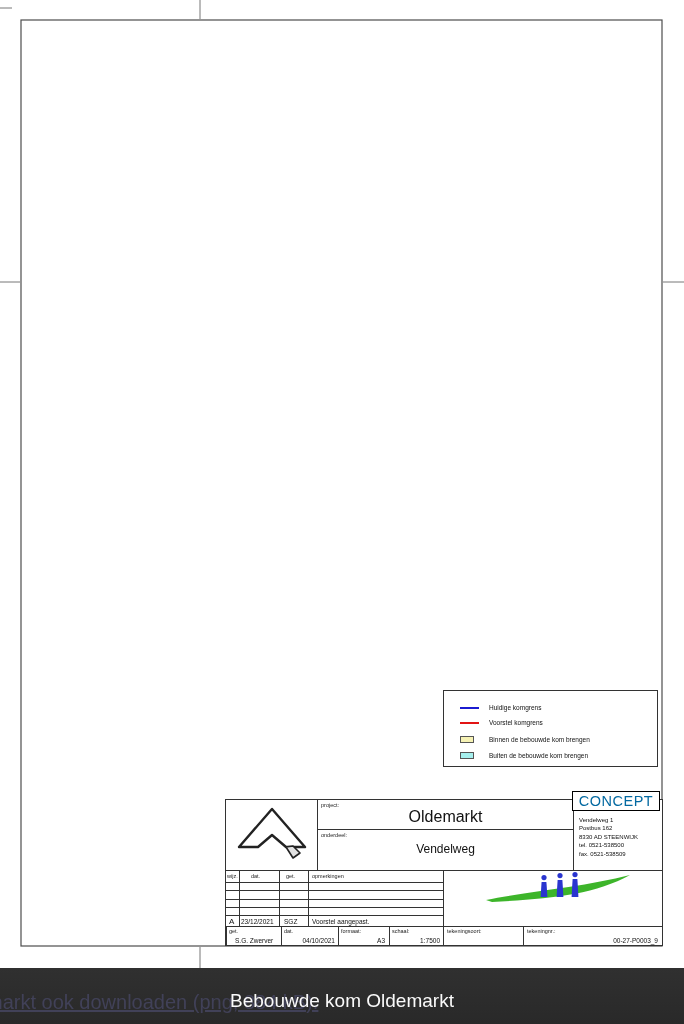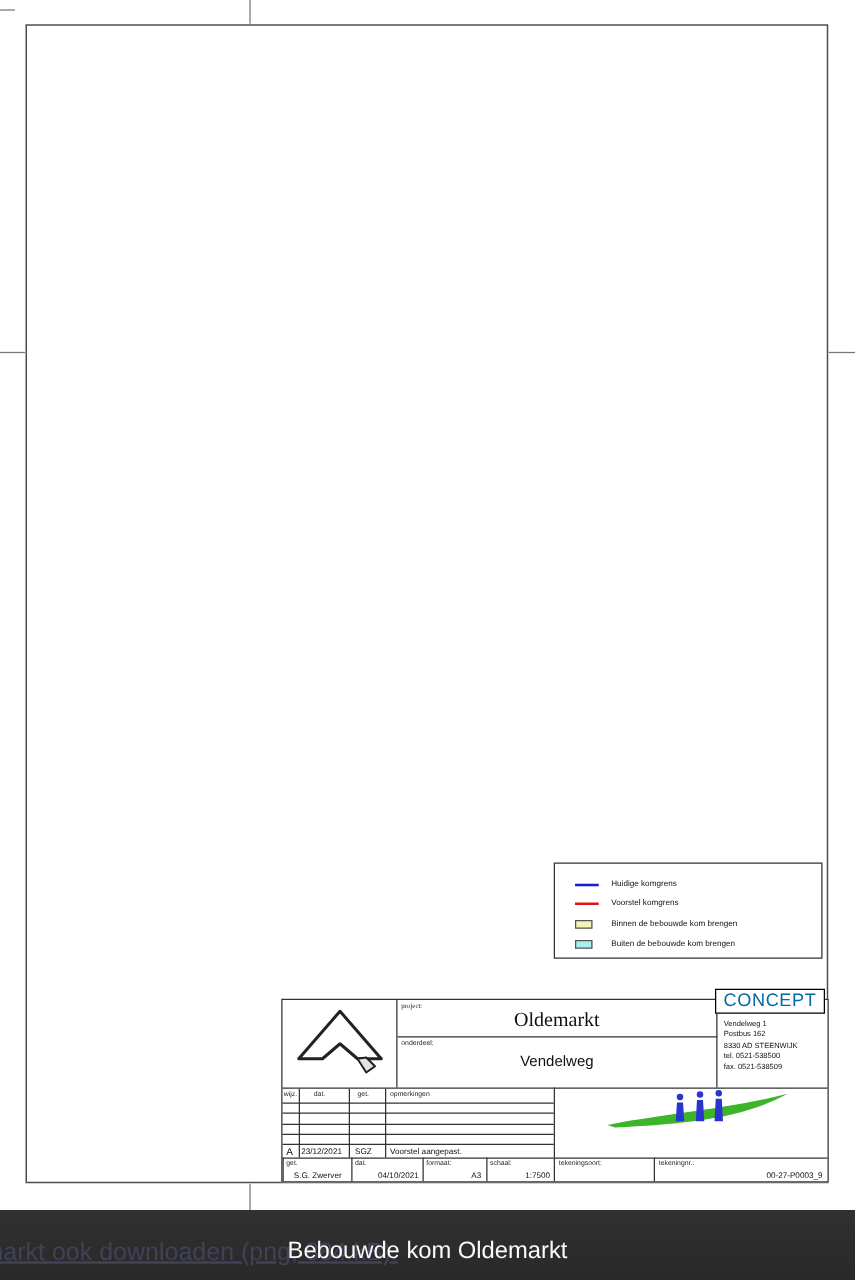--- a/index.html
+++ b/index.html
@@ -17,21 +17,21 @@
   .concept{position:absolute;left:572px;top:779px;width:86px;height:18px;background:#fff;
            border:1.6px solid #000;z-index:6;display:flex;align-items:center;justify-content:center;
            font-size:14.5px;letter-spacing:.5px;color:#0369a1;margin-top:12px;}
   
   .tblock{position:absolute;left:225px;top:799px;width:436px;height:145px;background:#fff;
           border:1px solid #333;z-index:5;box-sizing:content-box;}
   .tb{position:absolute;box-sizing:border-box;}
   .lab{position:absolute;font-size:5.5px;color:#222;white-space:nowrap;}
   .val{position:absolute;font-size:6.5px;color:#111;white-space:nowrap;}
   .cell-arrow{left:0;top:0;width:92px;height:70px;border-right:1px solid #333;}
-  .cell-project{left:92px;top:0;width:256px;height:30px;border-bottom:1px solid #333;border-right:1px solid #333;font-family:Liberation Serif, serif;}
+  .cell-project{left:92px;top:0;width:256px;height:30px;border-bottom:1px solid #333;border-right:1px solid #333;}
   .cell-onderdeel{left:92px;top:30px;width:256px;height:40px;border-right:1px solid #333;}
   .big-title{position:absolute;left:0;right:0;top:8px;text-align:center;font-size:16px;color:#111;}
   .mid-title{position:absolute;left:0;right:0;top:12px;text-align:center;font-size:12px;color:#111;}
   .cell-adres{left:348px;top:0;width:88px;height:70px;padding:2px 0 0 5px;}
   .adr{font-size:6px;color:#111;line-height:8.5px;white-space:nowrap;}
   .revtable{left:0;top:70px;width:217px;height:56px;border-top:1px solid #333;}
   .vline{position:absolute;top:0;bottom:0;width:0;border-left:1px solid #333;}
   .hline{position:absolute;left:0;right:0;height:0;border-top:1px solid #333;}
   .cell-logo{left:217px;top:70px;width:219px;height:56px;border-top:1px solid #333;border-left:1px solid #333;}
   .logo-text{position:absolute;left:0;right:0;top:31px;text-align:center;font-size:16px;font-weight:600;letter-spacing:.3px;}

